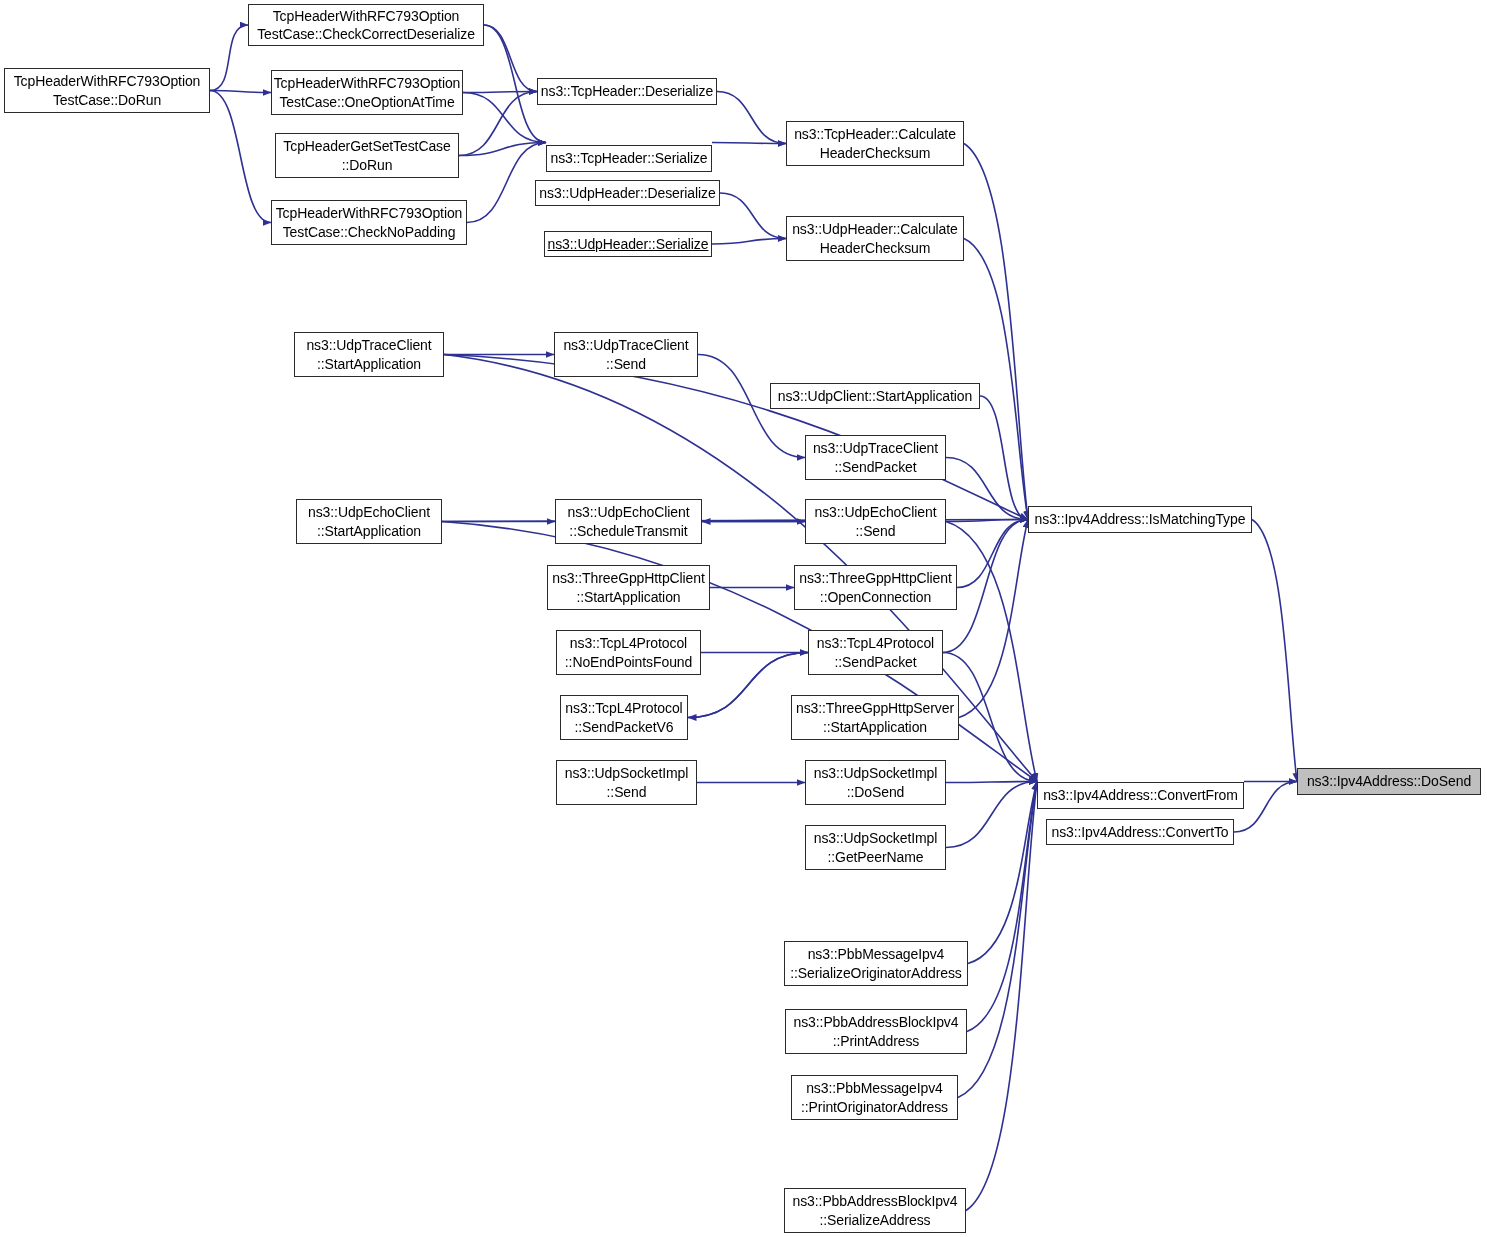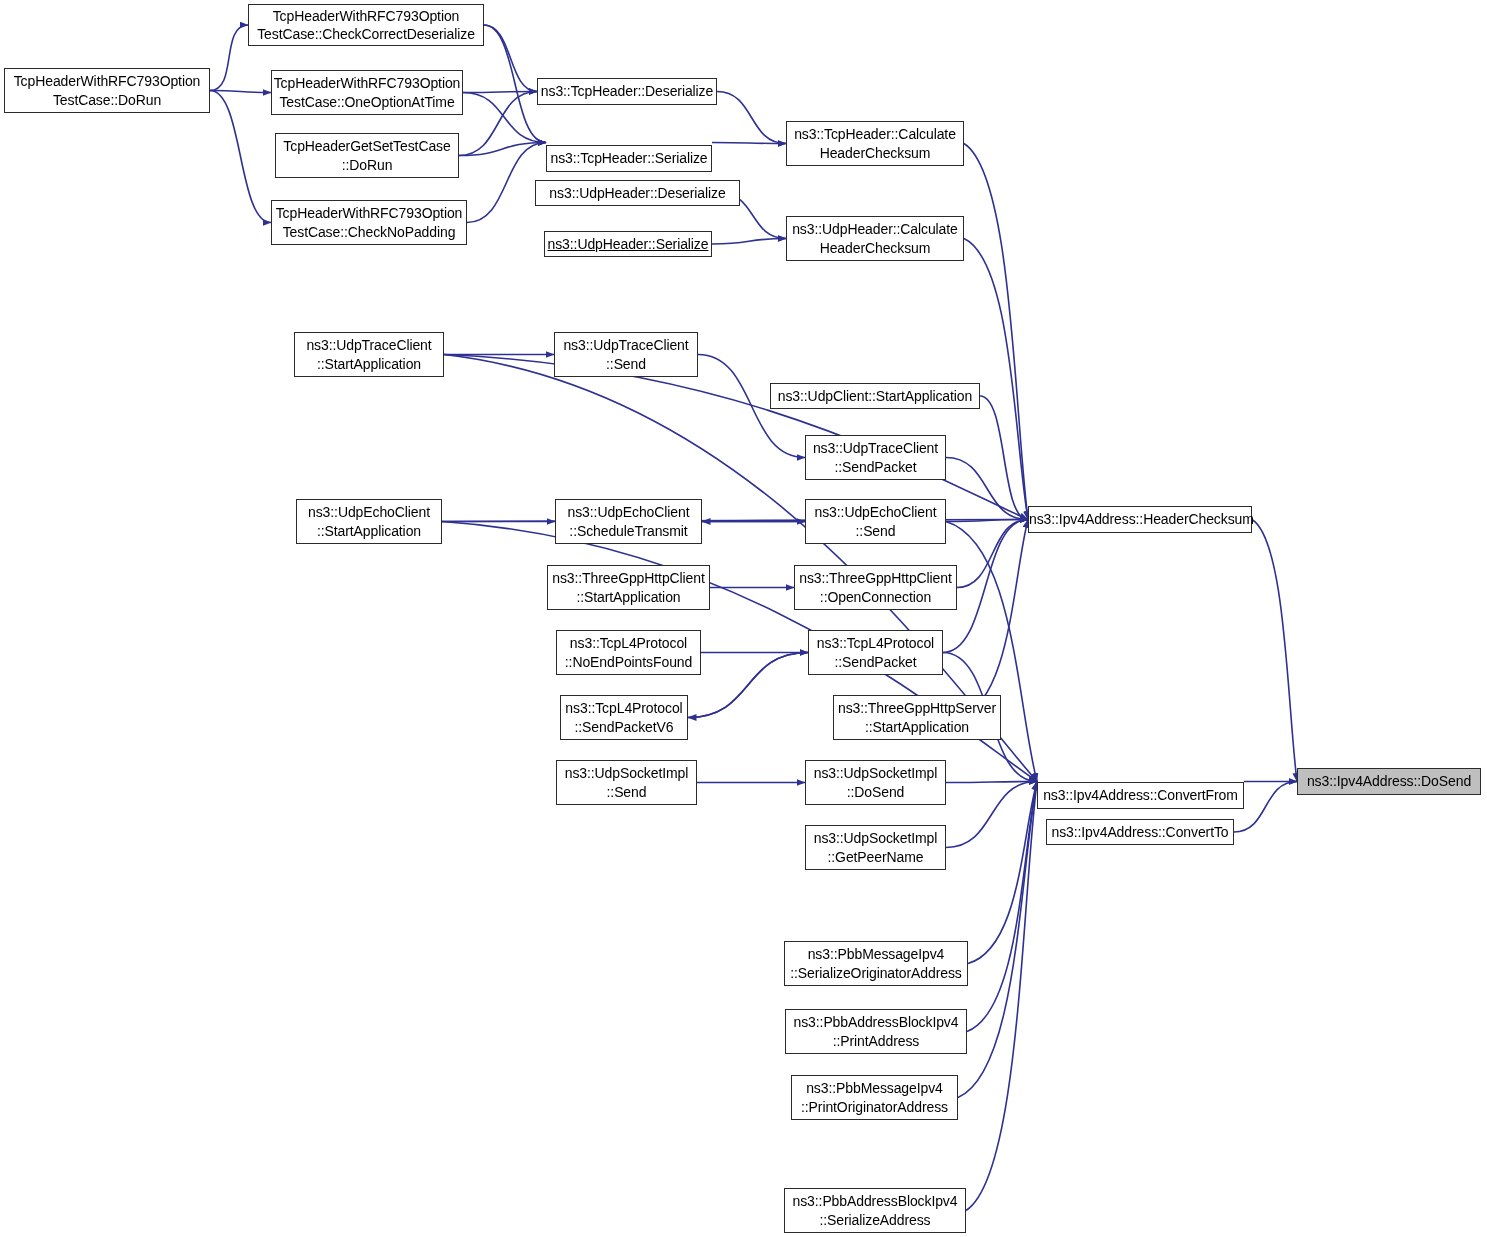--- a/index.html
+++ b/index.html
@@ -117,49 +117,49 @@
       <div class="node" style="left: 271px; top: 70px; width: 192px; height: 45px;"><span class="node-label">TcpHeaderWithRFC793Option
 TestCase::OneOptionAtTime</span></div>
       <div class="node" style="left: 275px; top: 133px; width: 184px; height: 45px;"><span class="node-label">TcpHeaderGetSetTestCase
 ::DoRun</span></div>
       <div class="node" style="left: 271px; top: 200px; width: 196px; height: 45px;"><span class="node-label">TcpHeaderWithRFC793Option
 TestCase::CheckNoPadding</span></div>
       <div class="node" style="left: 537px; top: 78px; width: 180px; height: 27px;"><span class="node-label">ns3::TcpHeader::Deserialize</span></div>
       <div class="node" style="left: 546px; top: 129px; width: 166px; height: 27px; margin-top: 16px;"><span class="node-label">ns3::TcpHeader::Serialize</span></div>
       <div class="node" style="left: 786px; top: 121px; width: 178px; height: 45px;"><span class="node-label">ns3::TcpHeader::Calculate
 HeaderChecksum</span></div>
-      <div class="node" style="left: 535px; top: 180px; width: 205px; height: 26px;"><span class="node-label">ns3::UdpHeader::Deserialize</span></div>
+      <div class="node" style="left: 535px; top: 180px; width: 185px; height: 26px;"><span class="node-label">ns3::UdpHeader::Deserialize</span></div>
       <div class="node" style="left: 544px; top: 231px; width: 168px; height: 26px; text-decoration: underline;"><span class="node-label">ns3::UdpHeader::Serialize</span></div>
       <div class="node" style="left: 786px; top: 216px; width: 178px; height: 45px;"><span class="node-label">ns3::UdpHeader::Calculate
 HeaderChecksum</span></div>
       <div class="node" style="left: 294px; top: 332px; width: 150px; height: 45px;"><span class="node-label">ns3::UdpTraceClient
 ::StartApplication</span></div>
       <div class="node" style="left: 554px; top: 332px; width: 144px; height: 45px;"><span class="node-label">ns3::UdpTraceClient
 ::Send</span></div>
       <div class="node" style="left: 770px; top: 383px; width: 210px; height: 26px; justify-content: flex-end;"><span class="node-label">ns3::UdpClient::StartApplication</span></div>
       <div class="node" style="left: 805px; top: 435px; width: 141px; height: 45px;"><span class="node-label">ns3::UdpTraceClient
 ::SendPacket</span></div>
       <div class="node" style="left: 296px; top: 499px; width: 146px; height: 45px;"><span class="node-label">ns3::UdpEchoClient
 ::StartApplication</span></div>
       <div class="node" style="left: 555px; top: 499px; width: 147px; height: 45px;"><span class="node-label">ns3::UdpEchoClient
 ::ScheduleTransmit</span></div>
       <div class="node" style="left: 805px; top: 499px; width: 141px; height: 45px;"><span class="node-label">ns3::UdpEchoClient
 ::Send</span></div>
-      <div class="node" style="left: 1028px; top: 506px; width: 224px; height: 27px;"><span class="node-label">ns3::Ipv4Address::HeaderChecksum</span></div>
+      <div class="node" style="left: 1028px; top: 506px; width: 224px; height: 27px;"><span class="node-label">ns3::Ipv4Address::IsMatchingType</span></div>
       <div class="node" style="left: 547px; top: 565px; width: 163px; height: 45px;"><span class="node-label">ns3::ThreeGppHttpClient
 ::StartApplication</span></div>
       <div class="node" style="left: 794px; top: 565px; width: 163px; height: 45px;"><span class="node-label">ns3::ThreeGppHttpClient
 ::OpenConnection</span></div>
       <div class="node" style="left: 556px; top: 630px; width: 145px; height: 45px;"><span class="node-label">ns3::TcpL4Protocol
 ::NoEndPointsFound</span></div>
       <div class="node" style="left: 808px; top: 630px; width: 135px; height: 45px;"><span class="node-label">ns3::TcpL4Protocol
 ::SendPacket</span></div>
       <div class="node" style="left: 560px; top: 695px; width: 128px; height: 45px;"><span class="node-label">ns3::TcpL4Protocol
 ::SendPacketV6</span></div>
-      <div class="node" style="left: 791px; top: 695px; width: 168px; height: 45px; margin-left: 42px;"><span class="node-label">ns3::ThreeGppHttpServer
+      <div class="node" style="left: 791px; top: 695px; width: 168px; height: 45px;"><span class="node-label">ns3::ThreeGppHttpServer
 ::StartApplication</span></div>
       <div class="node" style="left: 556px; top: 760px; width: 141px; height: 45px;"><span class="node-label">ns3::UdpSocketImpl
 ::Send</span></div>
       <div class="node" style="left: 805px; top: 760px; width: 141px; height: 45px;"><span class="node-label">ns3::UdpSocketImpl
 ::DoSend</span></div>
       <div class="node" style="left: 1037px; top: 782px; width: 207px; height: 27px;"><span class="node-label">ns3::Ipv4Address::ConvertFrom</span></div>
       <div class="node highlight" style="left: 1297px; top: 768px; width: 184px; height: 27px;"><span class="node-label">ns3::Ipv4Address::DoSend</span></div>
       <div class="node" style="left: 805px; top: 825px; width: 141px; height: 45px;"><span class="node-label">ns3::UdpSocketImpl
 ::GetPeerName</span></div>
       <div class="node" style="left: 1046px; top: 819px; width: 188px; height: 26px;"><span class="node-label">ns3::Ipv4Address::ConvertTo</span></div>

